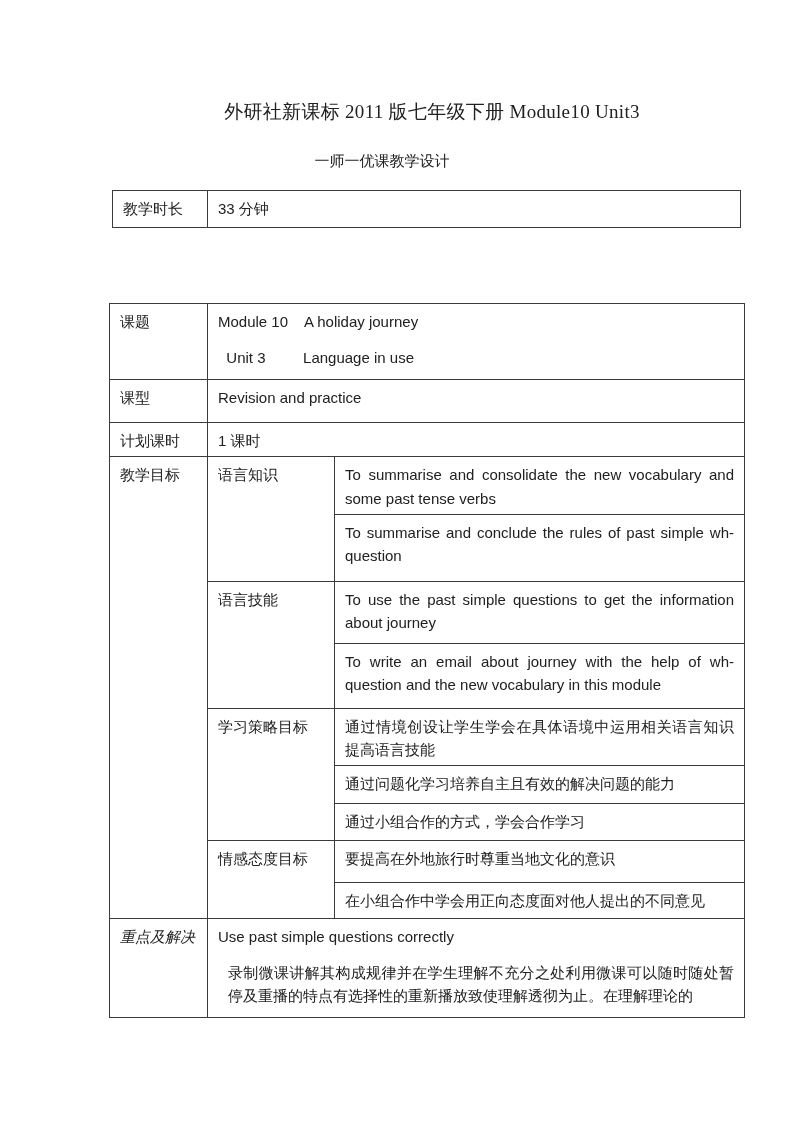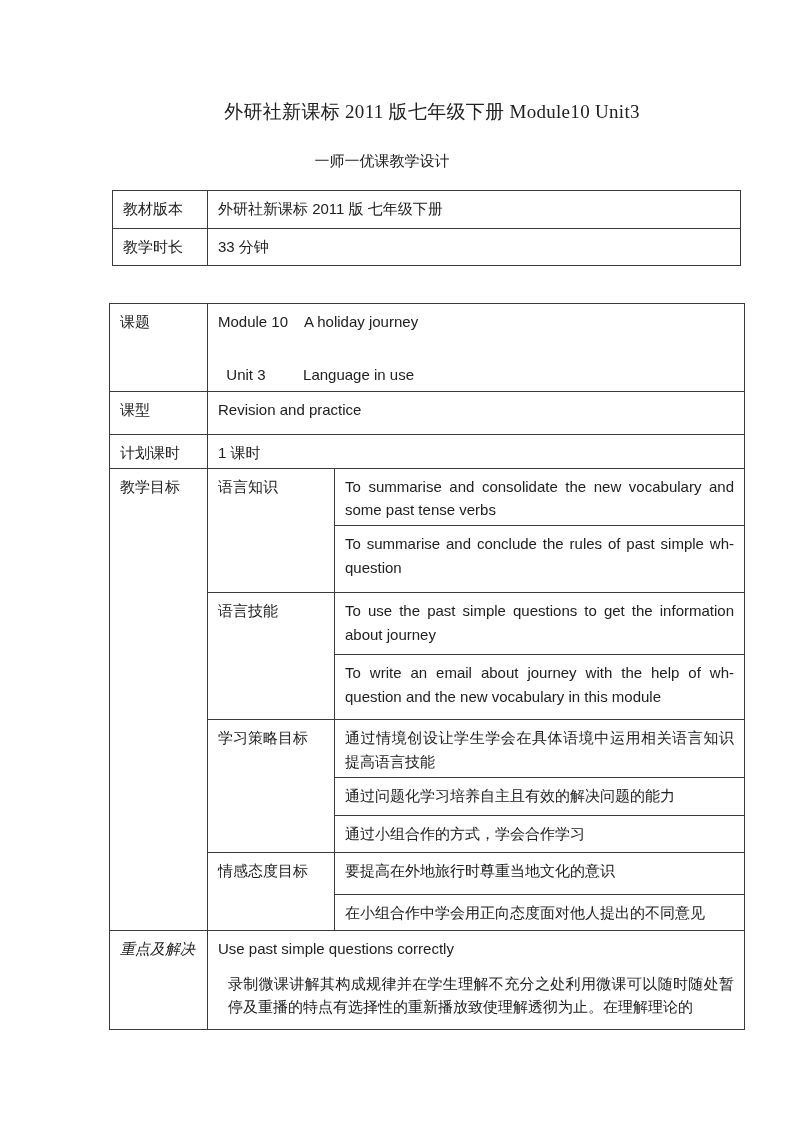--- a/index.html
+++ b/index.html
@@ -36,39 +36,35 @@
     line-height: 1.55;
     overflow: hidden;
   }
   #info-table  { left: 112px; top: 190px; width: 629px; }
   #lesson-table{ left: 109px; top: 303px; width: 636px; }
   td.lbl { white-space: nowrap; }
   td.content { text-align: justify; margin-left: 32px; }
   td.mid { vertical-align: middle; }
   td.bottom { vertical-align: bottom; padding-bottom: 3px; font-style: italic; }
   .pre { white-space: pre-wrap; }
-  .topic-line2 { margin-top: 30px; }
+  .topic-line2 { margin-top: 13px; }
   .kp-para { margin-top: 12px; text-align: justify; margin-left: 10px; }
 </style>
 </head>
 <body>
 
 <div class="doc-title">外研社新课标 2011 版七年级下册 Module10 Unit3</div>
 <div class="doc-subtitle">一师一优课教学设计</div>
 
 <table class="tbl" id="info-table">
   <colgroup>
       <col style="width:95px">
       <col>
     </colgroup>
   <tbody>
-      <tr style="height:38px">
-    <td class="lbl">教材版本</td>
-    <td>外研社新课标 2011 版  七年级下册</td>
-  </tr>
   <tr style="height:37px">
     <td class="lbl">教学时长</td>
     <td>33 分钟</td>
   </tr>
 </tbody>
   </table>
 
 <table class="tbl" id="lesson-table">
   <colgroup>
       <col style="width:98px">

